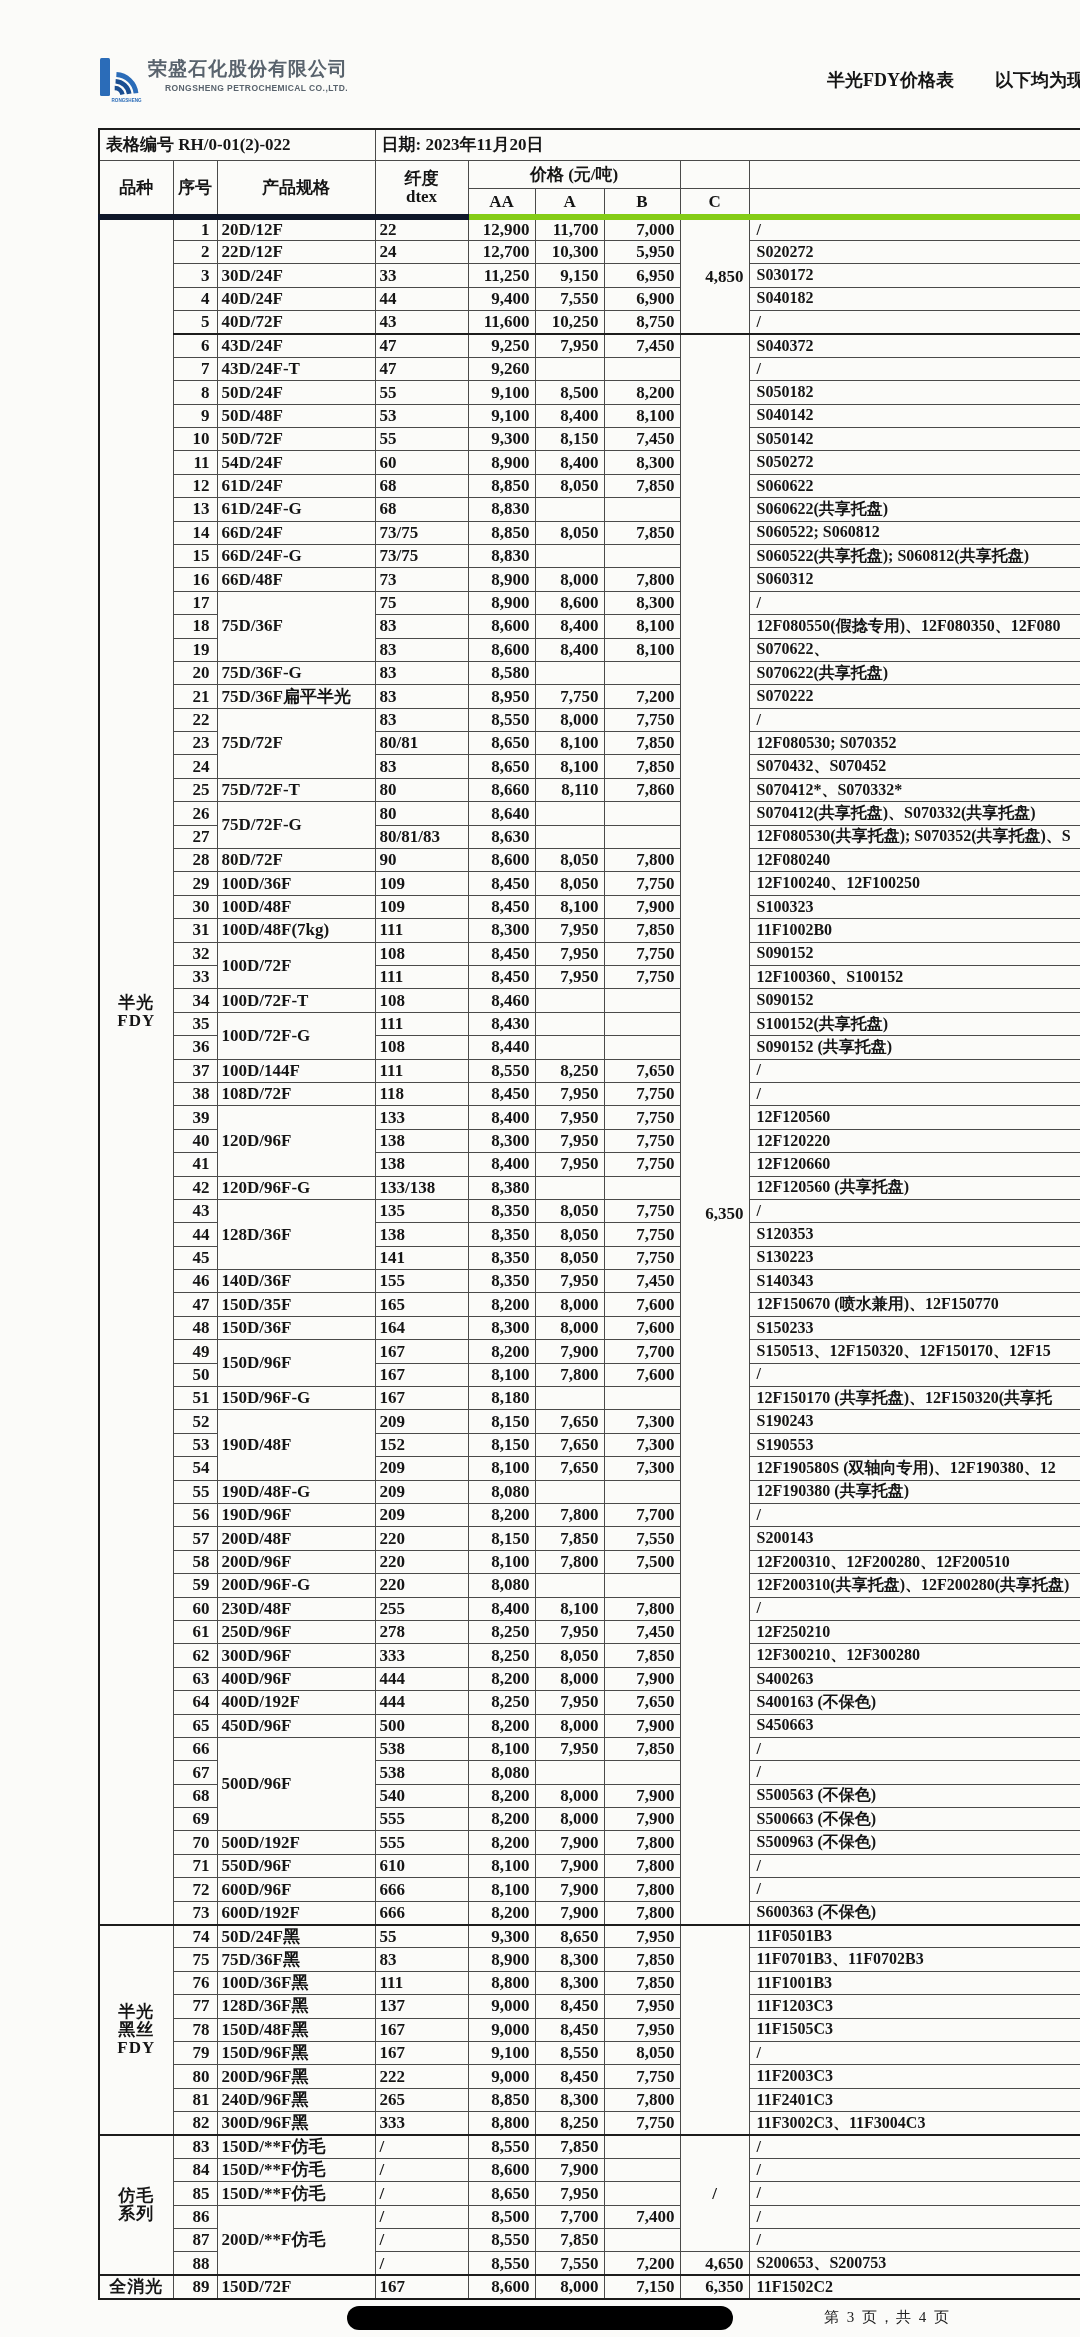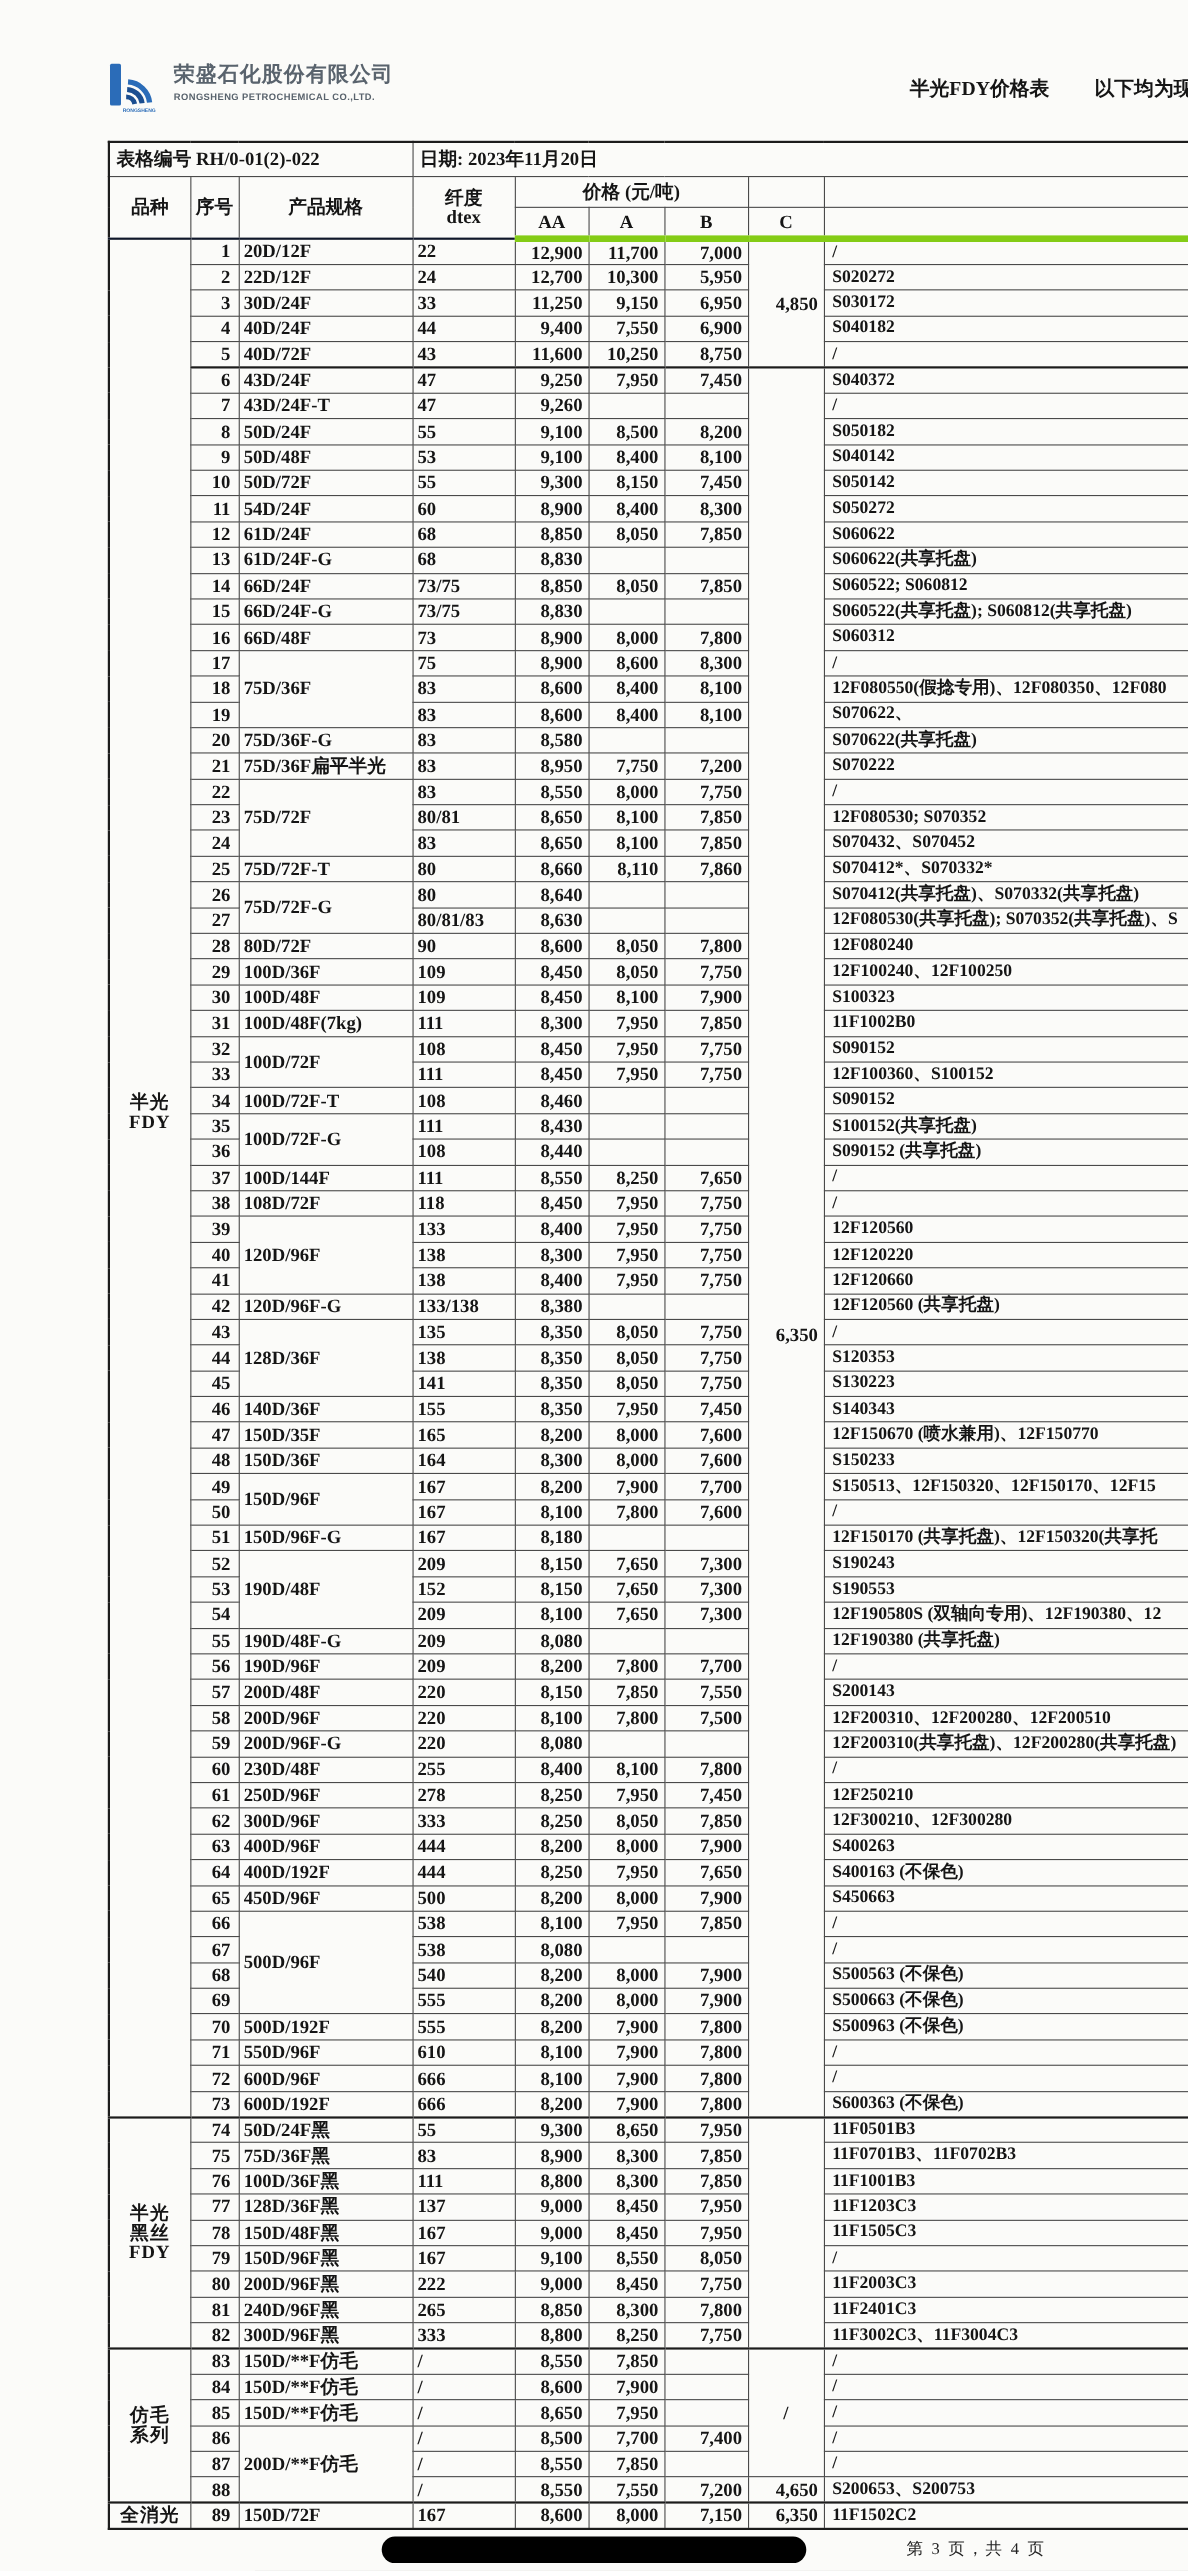--- a/index.html
+++ b/index.html
@@ -1,37 +1,37 @@
 <!DOCTYPE html>
 <html><head>
 <meta charset="utf-8">
 <style>
   html,body{margin:0;padding:0;background:#e9e9e7;}
   .page{position:relative;width:1080px;height:2337px;background:#fbfbf9;overflow:hidden;
         font-family:"Liberation Serif","DejaVu Serif",serif;color:#151515;}
   
   .brand{position:absolute;left:99px;top:55px;display:flex;align-items:flex-start;}
   .brand svg{display:block;}
-  .brand-text{margin-left:13px;padding-top:4px;}
+  .brand-text{margin-left:3px;padding-top:4px;text-align:right;}
   .company-cn{font-size:19px;font-weight:bold;color:#59636d;letter-spacing:1px;line-height:1.1;
               font-family:"Liberation Sans","DejaVu Sans",sans-serif;}
   .company-en{font-size:8.5px;font-weight:bold;color:#59636d;letter-spacing:0.4px;margin-top:3px;
               font-family:"Liberation Sans","DejaVu Sans",sans-serif;}
   .doc-title{position:absolute;left:827px;top:68px;font-size:18px;font-weight:bold;white-space:nowrap;}
   .doc-note{position:absolute;left:995px;top:68px;font-size:18px;font-weight:bold;white-space:nowrap;}
   
   .table-wrap{position:absolute;left:98px;top:128px;width:982px;overflow:visible;}
   table.tbl{border-collapse:collapse;table-layout:fixed;width:1052px;border:2px solid #1c1c1c;}
   .tbl th,.tbl td{border:1px solid #4a4a4a;padding:0;font-weight:bold;font-size:17px;
                   vertical-align:middle;text-align:center;line-height:1.05;overflow:visible;}
   .tbl thead tr.info th{height:30px;text-align:left;padding-left:6px;font-size:17px;}
   .tbl thead tr.h1 th{height:27px;}
   .tbl thead tr.h2 th{height:25px;}
   .tbl thead tr.h2 th{border-bottom:6px solid #84cc16;}
-  .tbl thead tr.h1 th[rowspan]{border-bottom:2px solid #0f172a;}
+  .tbl thead tr.h1 th[rowspan]{border-bottom:6px solid #0f172a;}
   .tbl tbody tr{height:23.4px;}
   td.no{text-align:right;padding-right:7px;}
   td.spec{text-align:left;padding-left:4px;white-space:nowrap;}
   td.dtex{text-align:left;padding-left:4px;}
   td.price{text-align:right;padding-right:5px;}
   td.c{text-align:right;padding-right:5px;}
   td.c.cslash{text-align:center;padding-right:0;}
   td.codes{text-align:left;padding-left:7px;white-space:nowrap;font-size:16px;}
   td.cat{font-size:17px;letter-spacing:1px;margin-left:26px;}
   td.c-big .cin{display:inline-block;transform:translateY(85px);}

